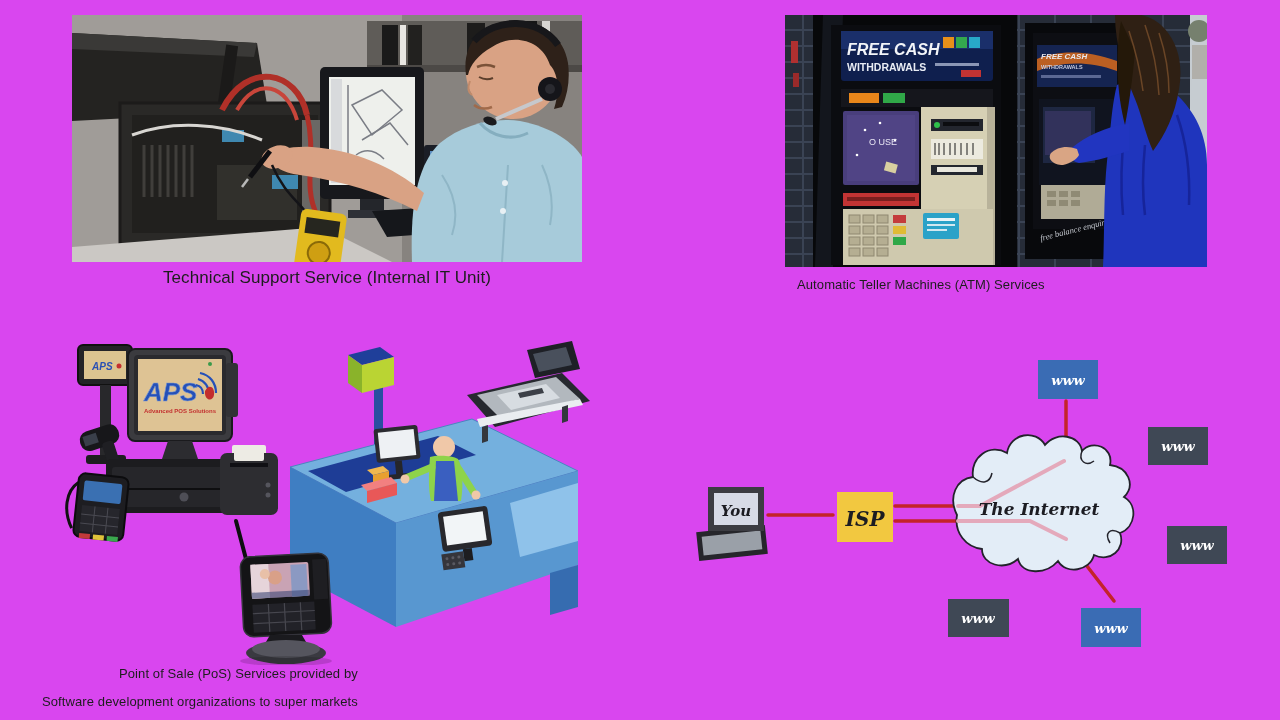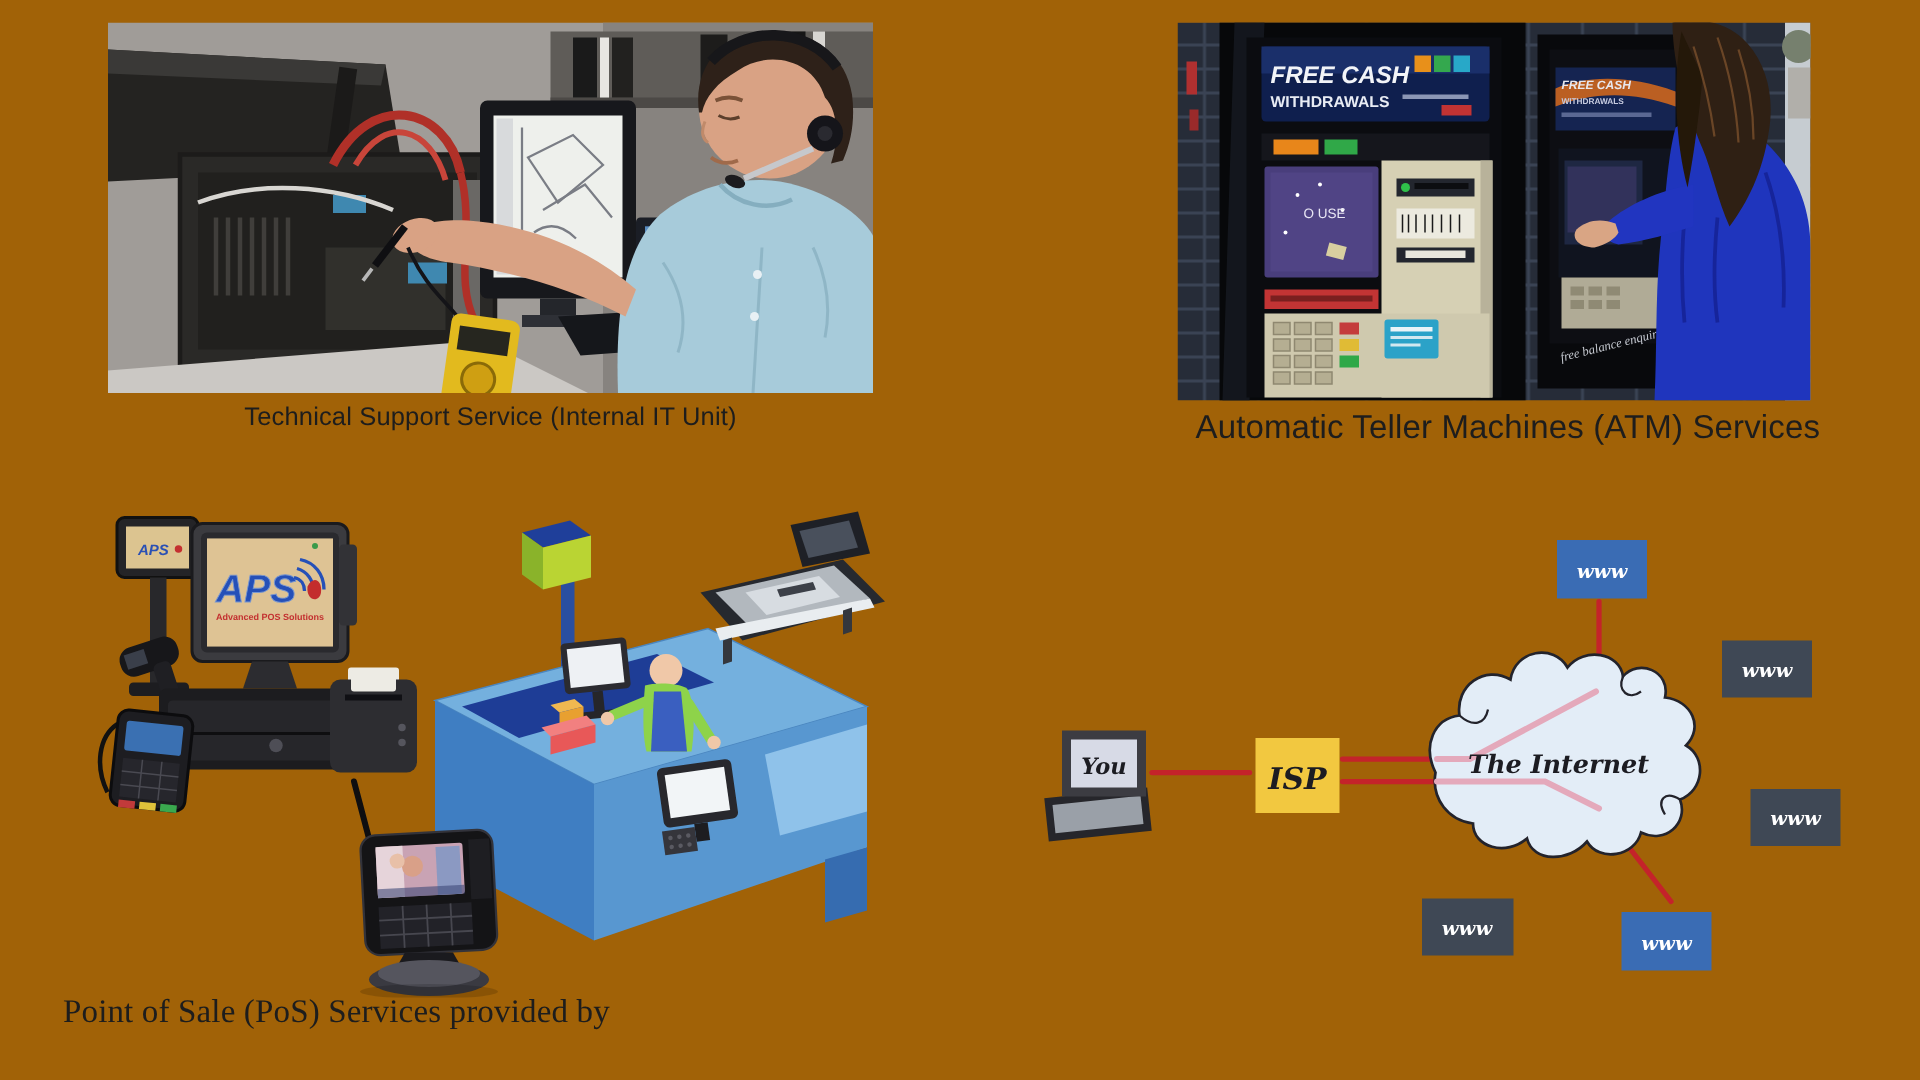--- a/index.html
+++ b/index.html
@@ -1,23 +1,23 @@
 <!DOCTYPE html>
 <html><head>
 <meta charset="utf-8">
 <style>
   html,body{margin:0;padding:0;background:#fff;}
-  .slide{position:relative;width:1280px;height:720px;background:#a16207;overflow:hidden;
+  .slide{position:relative;width:1280px;height:720px;background:#d946ef;overflow:hidden;
          font-family:"Liberation Sans",sans-serif;}
   .abs{position:absolute;}
   svg{display:block;}
-  .cap{position:absolute;color:#1d1d1d;font-size:22px;line-height:28px;letter-spacing:0.1px;text-align:right;}
+  .cap{position:absolute;color:#1d1d1d;font-size:13px;line-height:28px;letter-spacing:0.1px;text-align:right;}
   .cap1{left:72px;top:264px;width:510px;text-align:center;font-size:17px;}
   .cap2{left:797px;top:271px;}
-  .cap3{left:42px;top:660px;font-family:Liberation Serif, serif;}
+  .cap3{left:42px;top:660px;}
   .cap4{left:768px;top:656px;}
   .hw{font-family:"DejaVu Serif",serif;font-style:italic;font-weight:bold;}
 </style>
 </head>
 <body>
 
 <div class="slide">
 
   <svg class="abs" style="left:72px;top:15px" width="510" height="247" viewBox="0 0 510 247">
     <rect x="0" y="0" width="510" height="247" fill="#a09c98"></rect>
@@ -467,15 +467,16 @@
   </svg>
 
   <div class="cap cap1">
     <div>Technical Support Service (Internal IT Unit)</div>
   </div>
   <div class="cap cap2">
     <div>Automatic Teller Machines (ATM) Services</div>
   </div>
   <div class="cap cap3">
     <div>Point of Sale (PoS) Services provided by</div>
+    <div>Software development organizations to super markets</div>
   </div>
 
 </div>
 
 </body></html>

